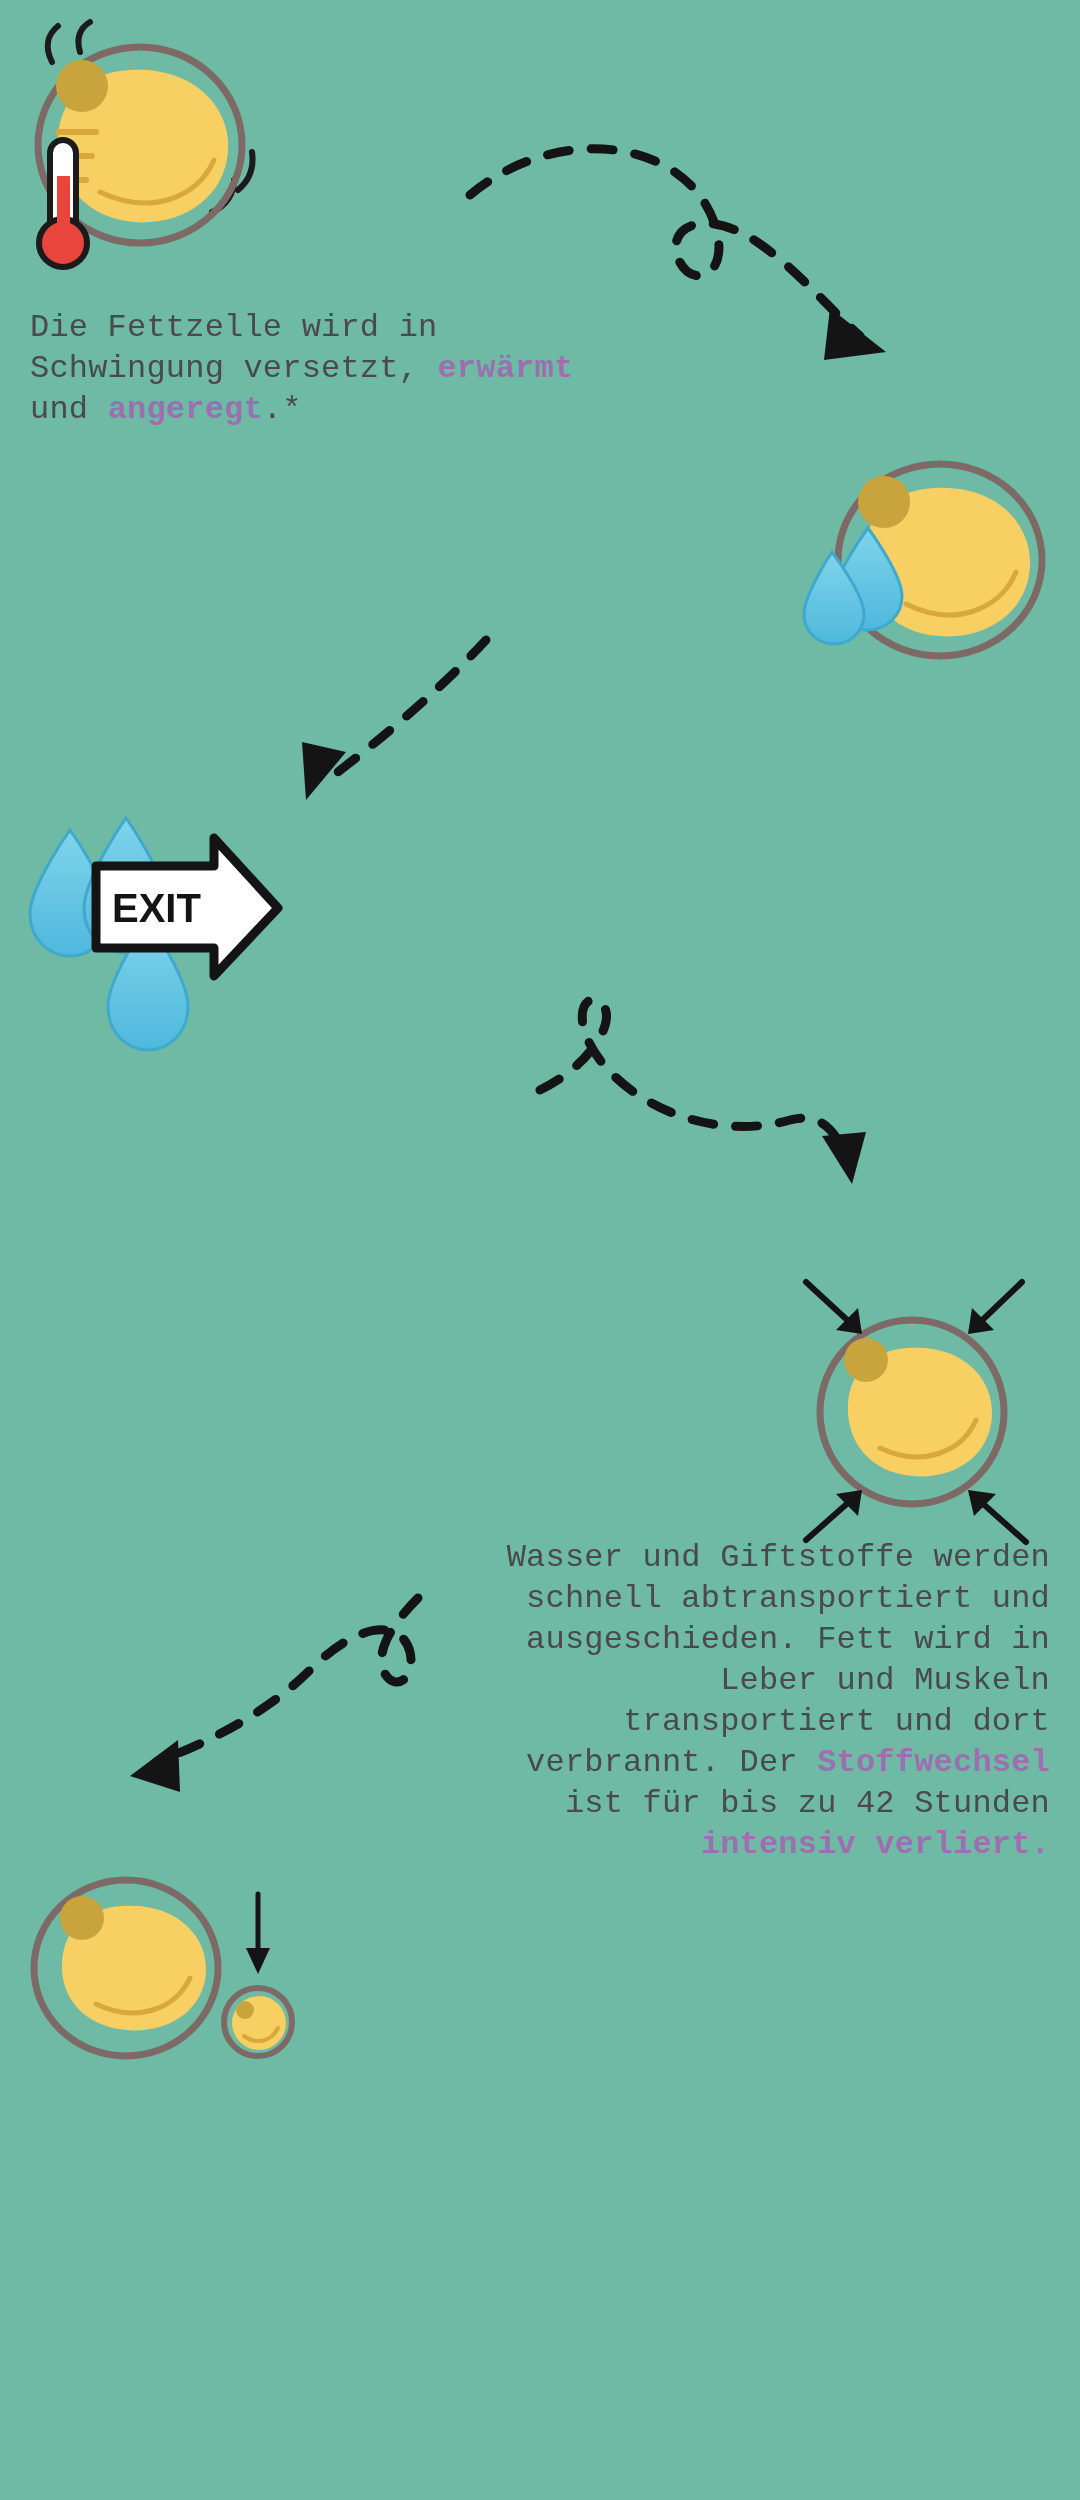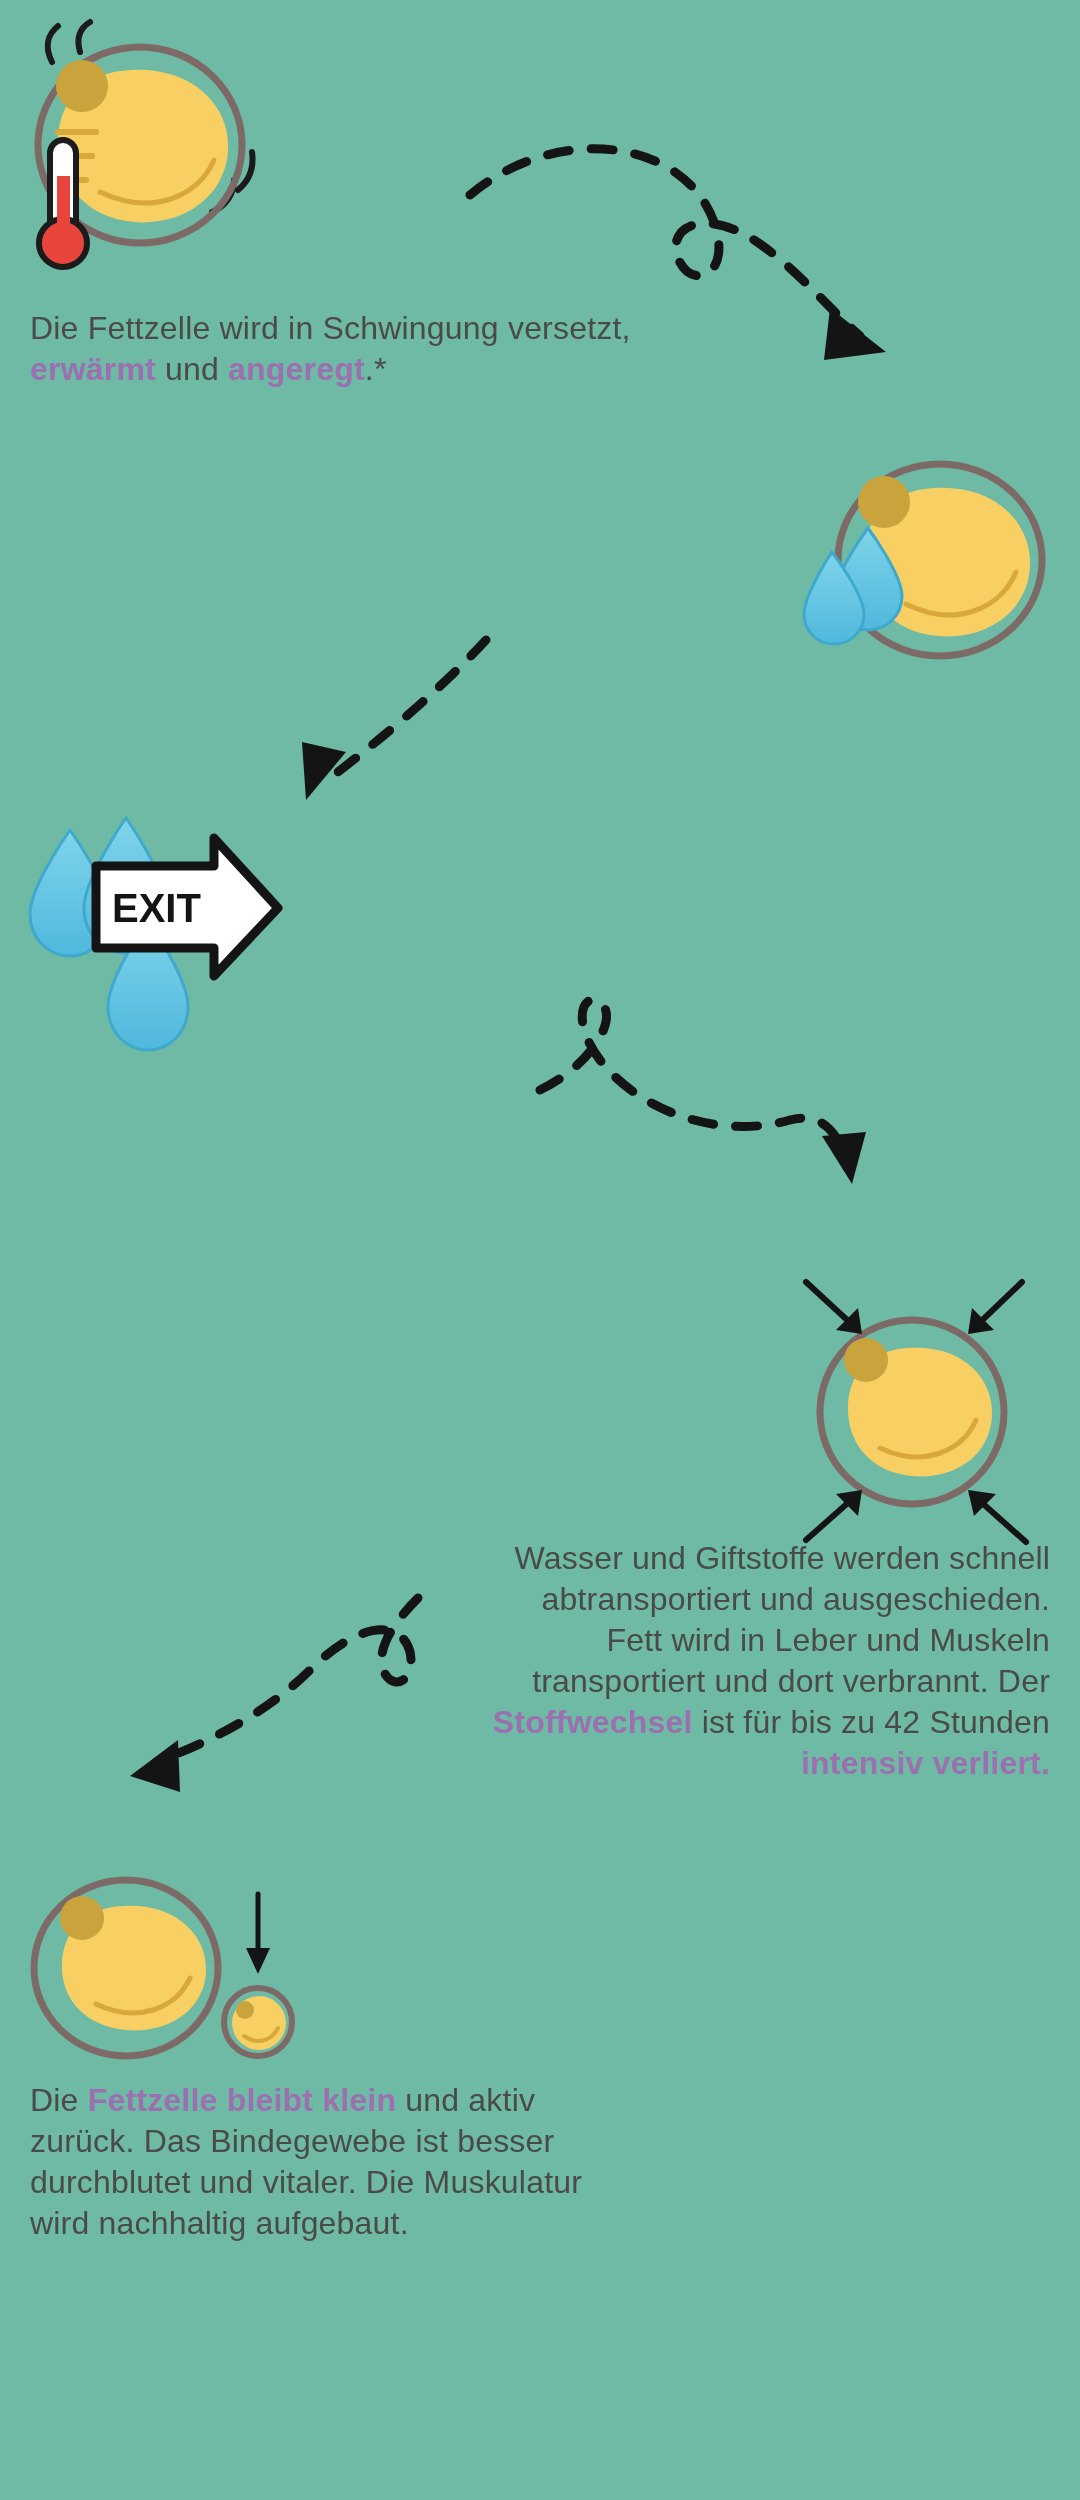--- a/index.html
+++ b/index.html
@@ -17,21 +17,21 @@
     position: relative;
     width: 1080px;
     height: 2500px;
     background: #6ebaa5;
   }
   .step-text {
     position: absolute;
     color: #4a4a4a;
     font-size: 32px;
     line-height: 1.28;
-    font-family: Liberation Sans, sans-serif;
+    font-family: Liberation Mono, monospace;
     letter-spacing: 0.2px;
   }
   .hl {
     color: #9b6fb0;
     font-weight: bold;
   }
   .align-left { text-align: left; }
   .align-right { text-align: right; }
 
   .svg-layer {
@@ -156,17 +156,14 @@
   <div class="step-text align-left" style="left:30px; top:308px; width:620px;">
     <span><span>Die Fettzelle wird in Schwingung versetzt, </span><span class="hl">erwärmt</span><span> und </span><span class="hl">angeregt</span><span>.*</span></span>
   </div>
 
 
 
   <div class="step-text align-right" style="right:30px; top:1538px; width:570px;">
     <span><span>Wasser und Giftstoffe werden schnell abtransportiert und ausgeschieden. Fett wird in Leber und Muskeln transportiert und dort verbrannt. Der </span><span class="hl">Stoffwechsel</span><span> ist für bis zu 42 Stunden </span><span class="hl">intensiv verliert.</span></span>
   </div>
 
-  <div class="step-text align-left" style="left:30px; top:2080px; width:590px;">
-    <span><span>Die </span><span class="hl">Fettzelle bleibt klein</span><span> und aktiv zurück. Das Bindegewebe ist besser durchblutet und vitaler. Die Muskulatur wird nachhaltig aufgebaut.</span></span>
-  </div>
 
 </div>
 
 </body></html>

